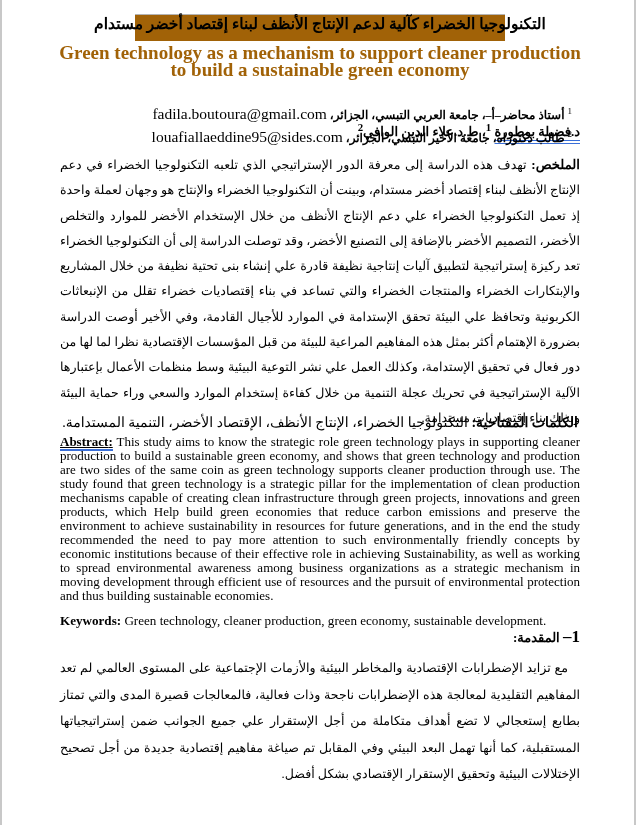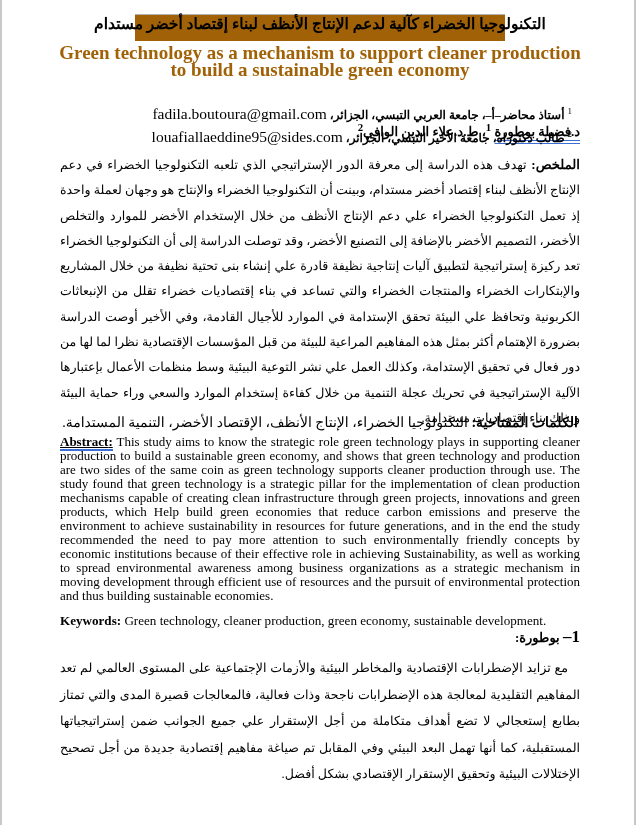--- a/index.html
+++ b/index.html
@@ -125,18 +125,18 @@
     <span>This study aims to know the strategic role green technology plays in supporting cleaner production to build a sustainable green economy, and shows that green technology and production are two sides of the same coin as green technology supports cleaner production through use. The study found that green technology is a strategic pillar for the implementation of clean production mechanisms capable of creating clean infrastructure through green projects, innovations and green products, which Help build green economies that reduce carbon emissions and preserve the environment to achieve sustainability in resources for future generations, and in the end the study recommended the need to pay more attention to such environmentally friendly concepts by economic institutions because of their effective role in achieving Sustainability, as well as working to spread environmental awareness among business organizations as a strategic mechanism in moving development through efficient use of resources and the pursuit of environmental protection and thus building sustainable economies.</span>
   </div>
 
   <div class="kw-en">
     <b>Keywords:</b>
     <span>Green technology, cleaner production, green economy, sustainable development.</span>
   </div>
 
   <div class="sec-head">
     <span class="num">1–</span>
-    <span>بوطورة:</span>
+    <span>المقدمة:</span>
   </div>
 
   <div class="intro-ar">مع تزايد الإضطرابات الإقتصادية والمخاطر البيئية والأزمات الإجتماعية على المستوى العالمي لم تعد المفاهيم التقليدية لمعالجة هذه الإضطرابات ناجحة وذات فعالية، فالمعالجات قصيرة المدى والتي تمتاز بطابع إستعجالي لا تضع أهداف متكاملة من أجل الإستقرار علي جميع الجوانب ضمن إستراتيجياتها المستقبلية، كما أنها تهمل البعد البيئي وفي المقابل تم صياغة مفاهيم إقتصادية جديدة من أجل تصحيح الإختلالات البيئية وتحقيق الإستقرار الإقتصادي بشكل أفضل.</div>
 
 </div>
 
 </body></html>

